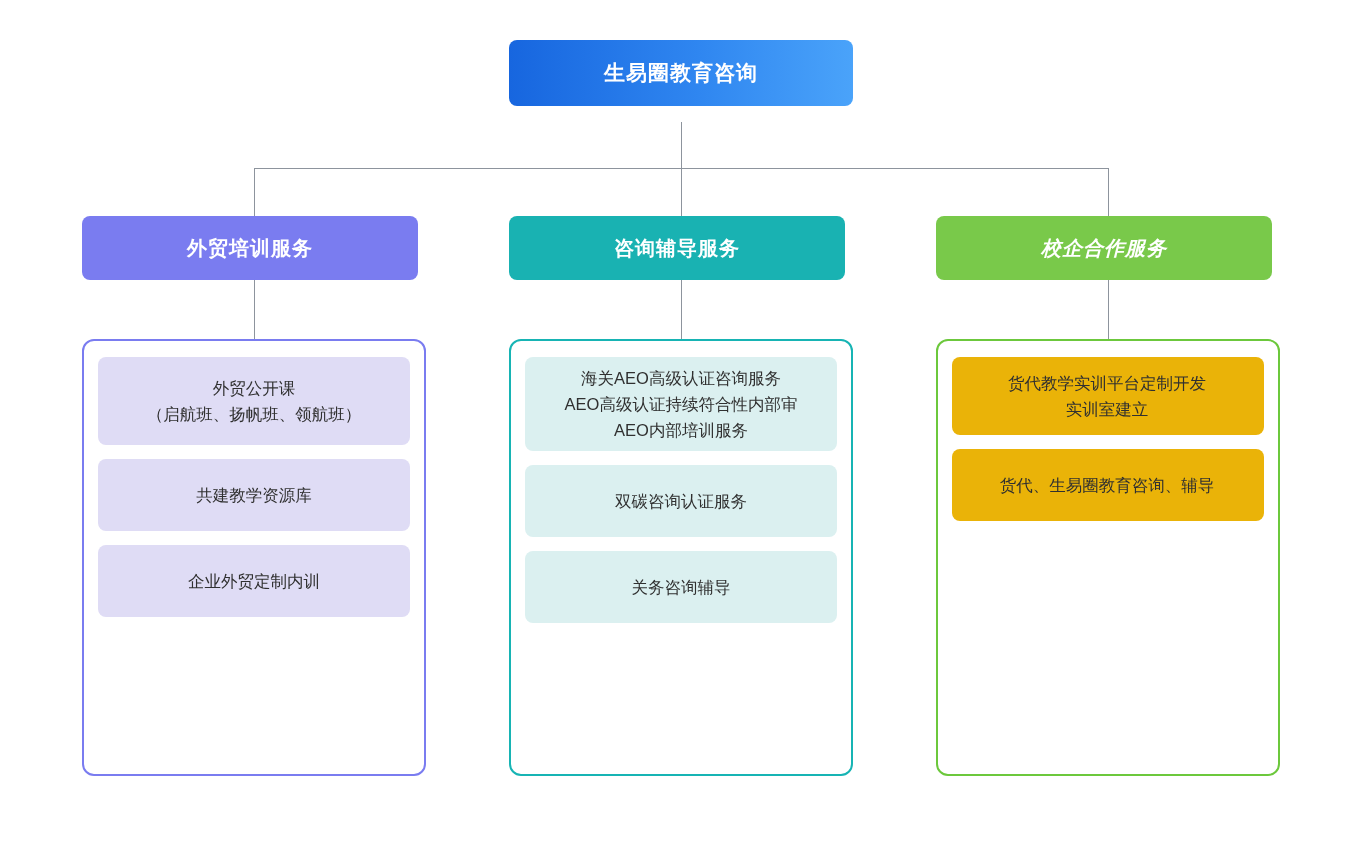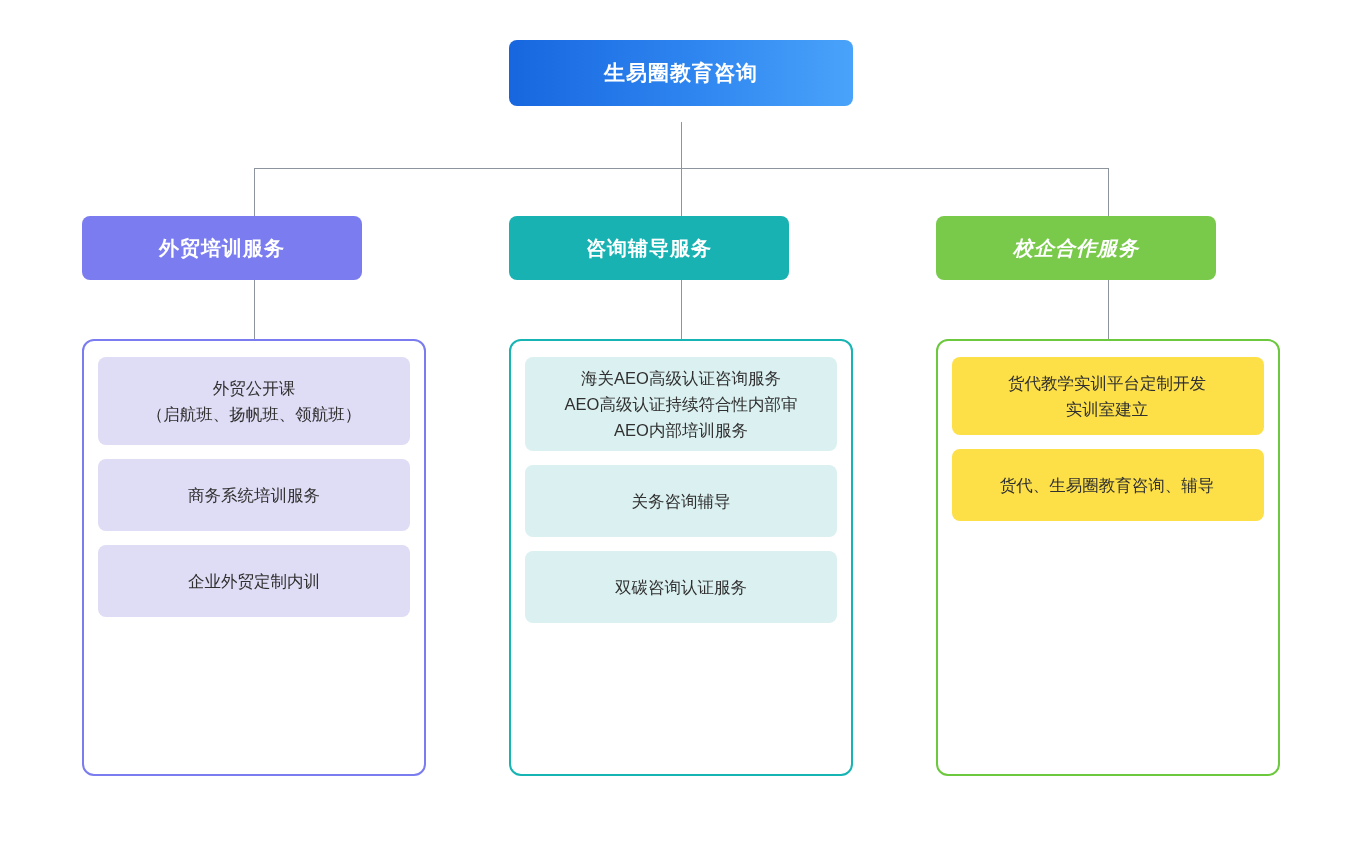--- a/index.html
+++ b/index.html
@@ -48,21 +48,21 @@
     color: #ffffff;
     font-size: 21px;
     font-weight: bold;
     letter-spacing: 1px;
   }
 
   
   .cat-header {
     position: absolute;
     top: 216px;
-    width: 280px;
+    width: 336px;
     height: 64px;
     border-radius: 8px;
     display: flex;
     align-items: center;
     justify-content: center;
     box-sizing: border-box;
   }
   .cat-header .label {
     color: #ffffff;
     font-size: 20px;
@@ -104,21 +104,21 @@
   #box-1 .card { background: #dfdcf5; }
   #cat-1 { background: #7a7cf0; left: 82px; }
 
   
   #box-2 { border-color: #17b4b4; left: 509px; }
   #box-2 .card { background: #dbf0f0; }
   #cat-2 { background: #19b2b2; left: 509px; align-items: center; }
 
   
   #box-3 { border-color: #6cc83c; left: 936px; }
-  #box-3 .card { background: #fde047; padding-left: 8px; }
+  #box-3 .card { background: #eab308; padding-left: 8px; }
   #cat-3 { background: #79c94a; left: 936px; font-style: italic; }
 
   
   .h-tall   { min-height: 88px; }
   .h-mid    { min-height: 78px; }
   .h-short  { min-height: 72px; }
 </style>
 </head>
 <body>
 
@@ -146,30 +146,30 @@
   <div class="cat-header" id="cat-2">
     <span class="label">咨询辅导服务</span>
   </div>
   <div class="cat-header" id="cat-3">
     <span class="label">校企合作服务</span>
   </div>
 
   <div class="col-box" id="box-1">
     <div class="card h-tall">外贸公开课
 （启航班、扬帆班、领航班）</div>
-    <div class="card h-short">商务系统培训服务</div>
+    <div class="card h-short">共建教学资源库</div>
     <div class="card h-short">企业外贸定制内训</div>
   </div>
 
   <div class="col-box" id="box-2">
     <div class="card h-tall">海关AEO高级认证咨询服务
 AEO高级认证持续符合性内部审
 AEO内部培训服务</div>
+    <div class="card h-short">双碳咨询认证服务</div>
     <div class="card h-short">关务咨询辅导</div>
-    <div class="card h-short">双碳咨询认证服务</div>
   </div>
 
   <div class="col-box" id="box-3">
     <div class="card h-mid">货代教学实训平台定制开发
 实训室建立</div>
     <div class="card h-short">货代、生易圈教育咨询、辅导</div>
   </div>
 
 </div>
 

